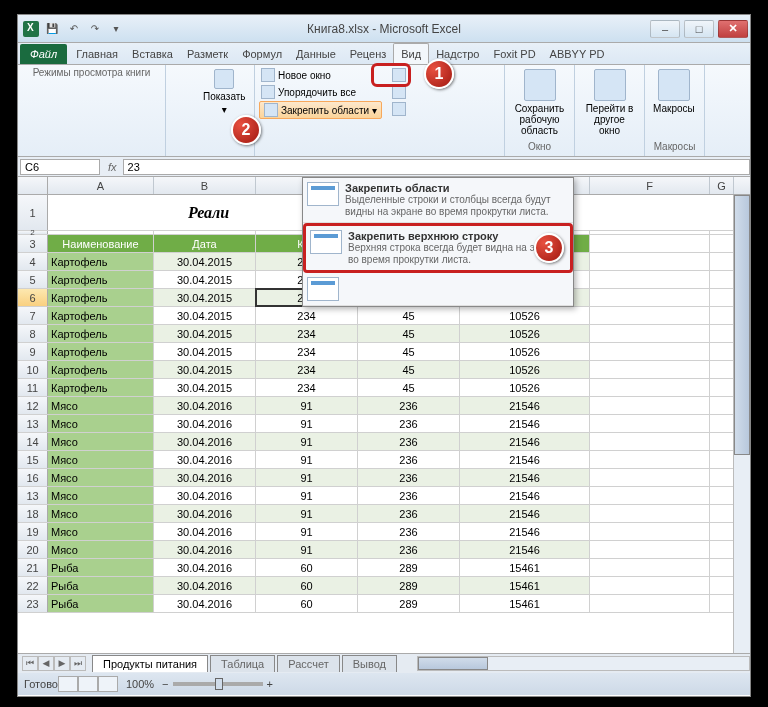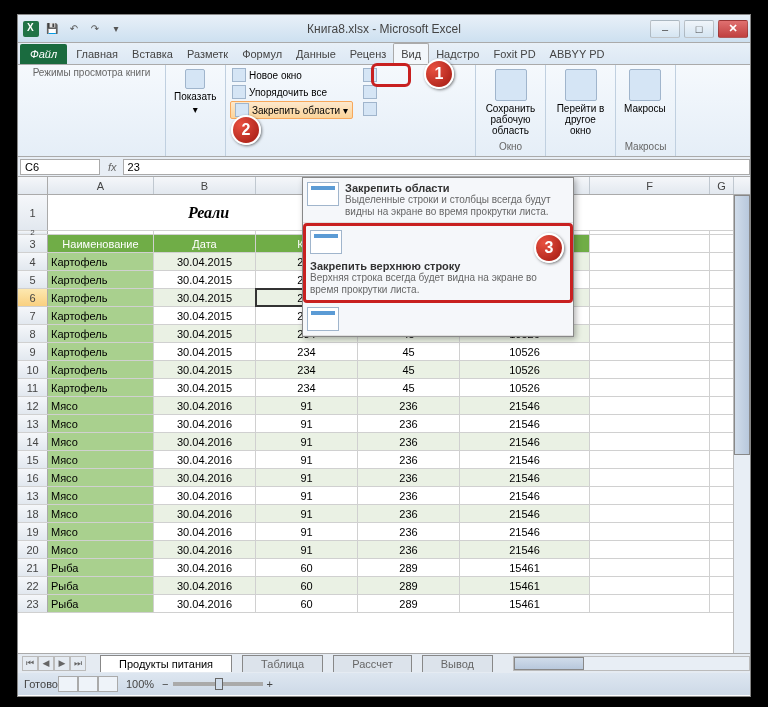--- a/index.html
+++ b/index.html
@@ -60,36 +60,36 @@
 .name-cell { background: #a9d08e; }
 .data-cell { text-align: center; }
 .alt { background: #eaf1e4; }
 .sel-cell { outline: 2px solid #333; outline-offset: -1px; }
 .row1 .cell { border-right: none; }
 .doctitle { font-family: Georgia, serif; font-style: italic; font-weight: bold; font-size: 16px; padding-left: 140px; }
 
 
 .dropdown { position: absolute; top: 0px; left: 284px; width: 272px; background: #f5f7fa; border: 1px solid #888; box-shadow: 2px 2px 6px rgba(0,0,0,0.3); z-index: 10; font-size: 11px; }
 .ditem { display: flex; padding: 4px; gap: 6px; border-bottom: 1px solid #e0e0e0; }
-.ditem.hl { border: 3px solid #c82020; border-radius: 4px; flex-direction: column; }
+.ditem.hl { border: 3px solid #c82020; border-radius: 4px; }
 .ditem-icon { width: 32px; height: 24px; background: #fff; border: 1px solid #a0b5cc; flex-shrink: 0; position: relative; }
 .ditem-icon::before { content: ''; position: absolute; top: 3px; left: 3px; right: 3px; height: 4px; background: #5b9bd5; }
 .ditem-txt { flex: 1; }
 .ditem-title { font-weight: bold; color: #333; }
 .ditem-desc { color: #666; font-size: 10px; line-height: 1.2; }
 
 
 .ann { position: absolute; width: 30px; height: 30px; border-radius: 50%; background: radial-gradient(circle at 30% 30%, #e85040, #a01810); color: #fff; font-weight: bold; font-size: 16px; display: flex; align-items: center; justify-content: center; border: 2px solid #fff; box-shadow: 1px 1px 3px rgba(0,0,0,0.5); z-index: 20; }
 .ann-ring { position: absolute; border: 3px solid #c82020; border-radius: 6px; z-index: 15; pointer-events: none; }
 
 
 .sheettabs { height: 20px; background: #e5ebf2; display: flex; align-items: center; border-top: 1px solid #aaa; font-size: 11px; }
 .sheetnav { display: flex; gap: 0; padding: 0 4px; }
 .sheetnav div { width: 16px; text-align: center; color: #666; border: 1px solid #bbb; font-size: 9px; line-height: 13px; }
-.sheet { padding: 2px 18px; background: #fff; border: 1px solid #888; border-bottom: none; margin-left: 10px; }
+.sheet { padding: 2px 10px; background: #fff; border: 1px solid #888; border-bottom: none; margin-left: 2px; }
 .sheet.inactive { background: #dce3eb; color: #666; }
 .hscroll { flex: 1; margin-left: 20px; display: flex; align-items: center; }
 .hscroll-track { flex: 1; height: 15px; background: #e8eef5; border: 1px solid #bbb; position: relative; }
 .hscroll-thumb { position: absolute; left: 0; width: 70px; height: 100%; background: linear-gradient(#d0dcea, #b8c8dc); border: 1px solid #888; }
 
 
 .status { height: 22px; background: linear-gradient(#dde6f0, #cdd9e7); display: flex; align-items: center; padding: 0 6px; font-size: 11px; color: #444; }
 .status-right { display: flex; align-items: center; gap: 8px; }
 .viewbtns { display: flex; gap: 0; }
 .viewbtns div { width: 20px; height: 16px; border: 1px solid #aaa; background: #eef3f9; }
@@ -125,21 +125,21 @@
 
   <div class="tabs">
     <div class="tab-file">Файл</div>
     <div id="tab-list" style="display: contents;"><div class="tab">Главная</div><div class="tab">Вставка</div><div class="tab">Разметк</div><div class="tab">Формул</div><div class="tab">Данные</div><div class="tab">Реценз</div><div class="tab active">Вид</div><div class="tab">Надстро</div><div class="tab">Foxit PD</div><div class="tab">ABBYY PD</div></div>
   </div>
 
   <div class="ribbon">
     <div class="rgroup" style="width:148px;">
       <div class="rgroup-label">Режимы просмотра книги</div>
     </div>
-    <div class="rgroup" style="width:60px;">
+    <div class="rgroup" style="width:60px;margin-left:29px;">
       <div class="rgroup-content">
         <div class="rbtn-lg">
           <div class="ricon" style="width:20px;height:20px;"></div>
           <span>Показать</span>
           <span>▾</span>
         </div>
       </div>
       <div class="rgroup-label"></div>
     </div>
     <div class="rgroup" style="width:250px;">

